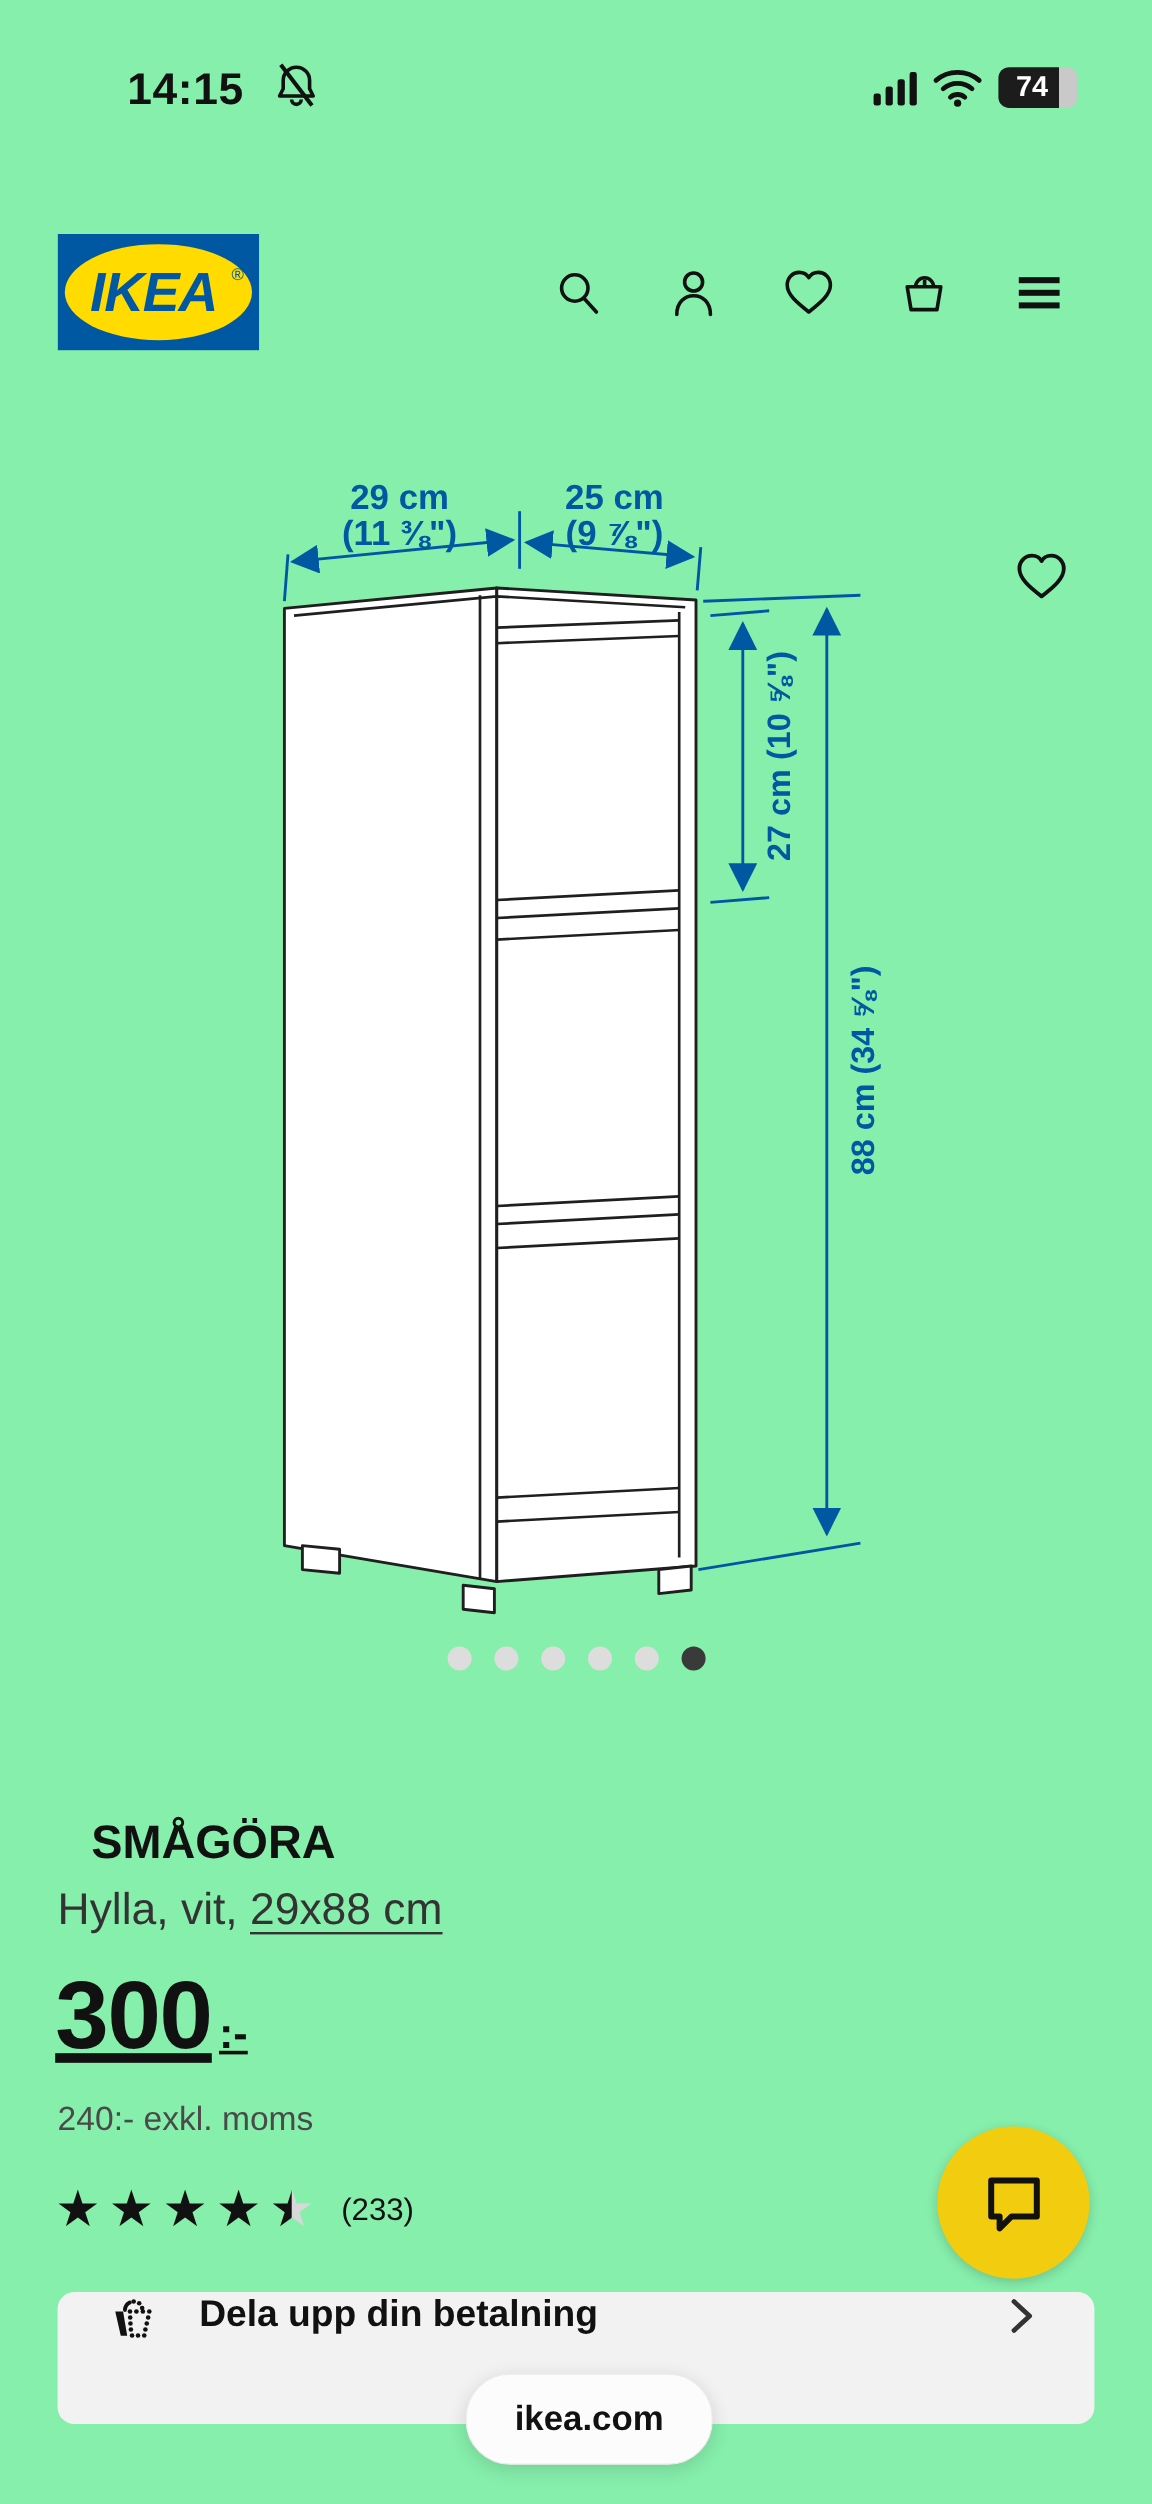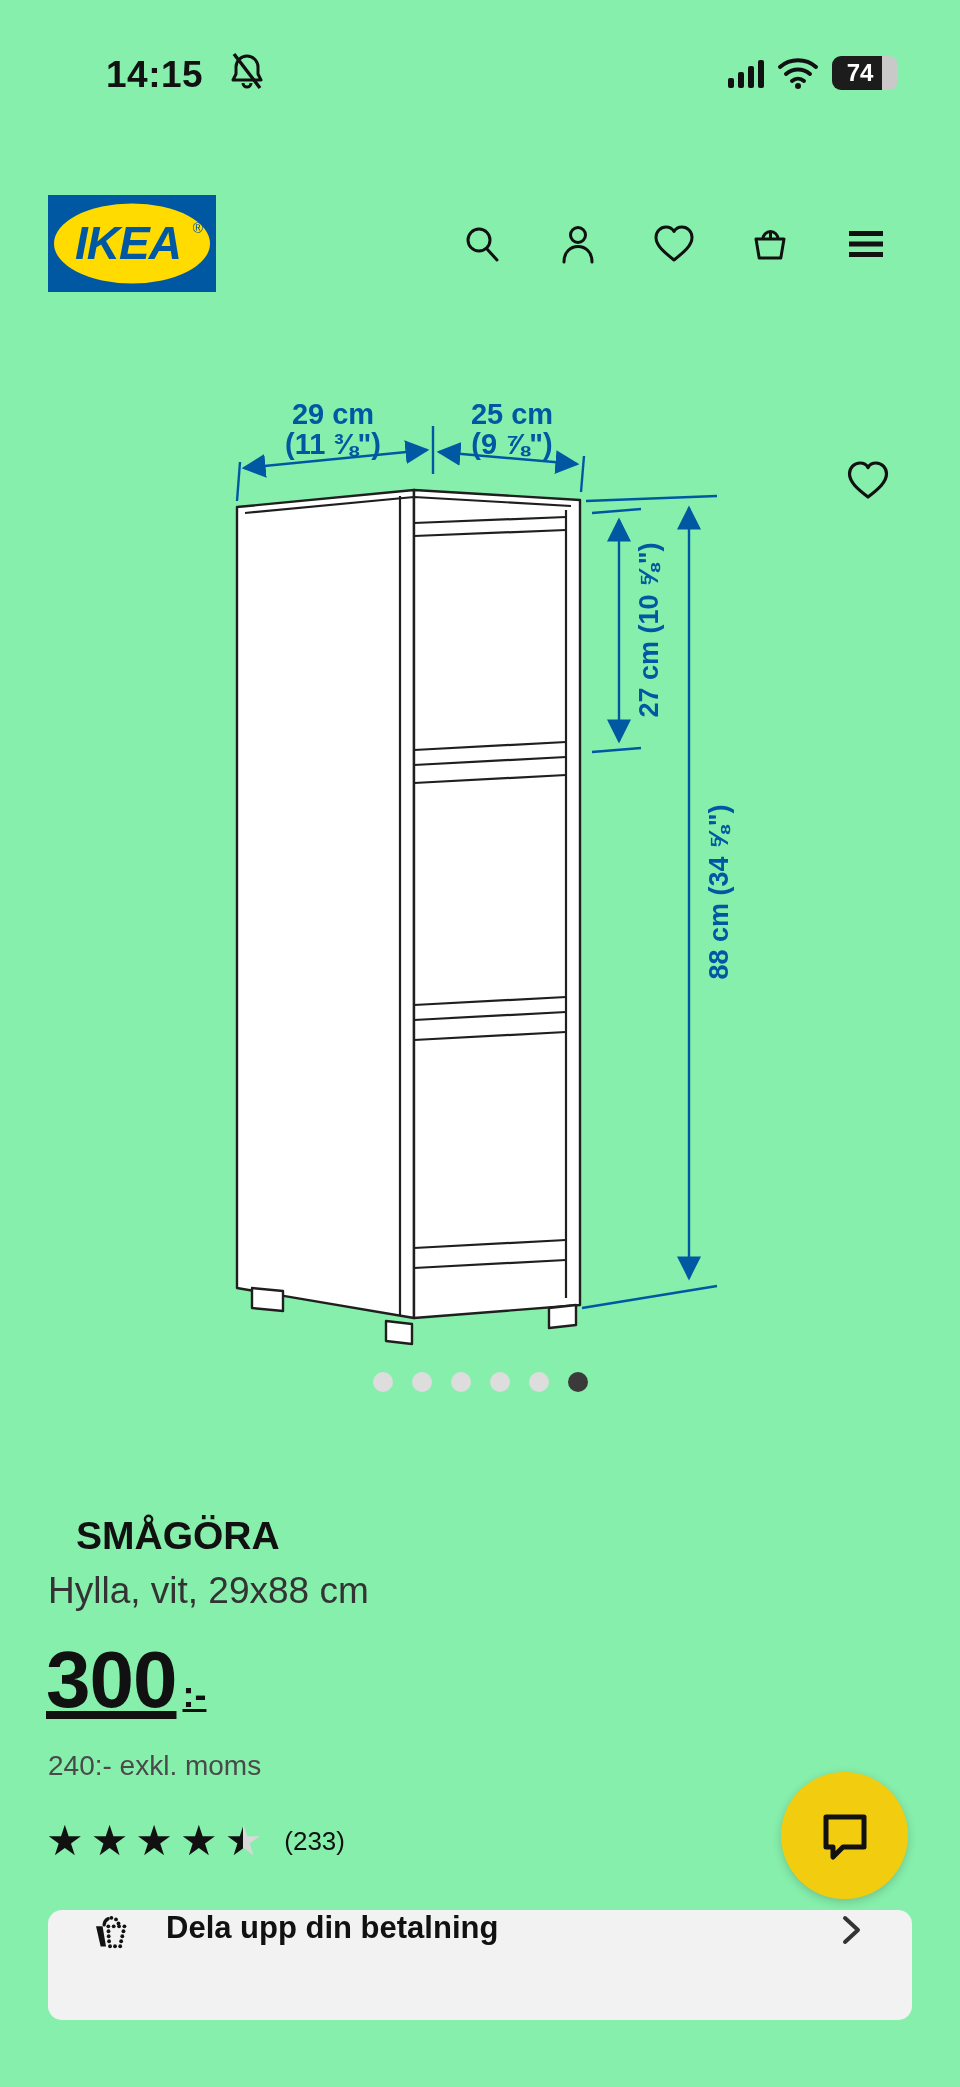--- a/index.html
+++ b/index.html
@@ -24,21 +24,21 @@
   .hicon{width:44px;height:44px;display:flex;align-items:center;justify-content:center;cursor:pointer;}
   
   .figure{position:absolute;left:0;top:380px;width:960px;height:1010px;}
   .wish-btn{position:absolute;left:840px;top:452px;width:56px;height:56px;display:flex;align-items:center;justify-content:center;cursor:pointer;}
   .carousel-dots{position:absolute;left:0;top:1372px;width:960px;display:flex;justify-content:center;gap:19px;}
   .dot{width:20px;height:20px;border-radius:50%;background:#ddd;}
   .dot.active{background:#3a3a3a;}
   
   .p-name{position:absolute;left:48px;top:1514px;font-size:39px;font-weight:700;color:#111;margin-left:28px;}
   .p-desc{position:absolute;left:48px;top:1570px;font-size:37px;color:#333;}
-  .p-desc .size-link{color:#333;text-underline-offset:7px;text-decoration-thickness:2px;cursor:pointer;text-align:right;}
+  .p-desc .size-link{color:#333;text-decoration:underline;text-underline-offset:7px;text-decoration-thickness:2px;cursor:pointer;text-align:right;}
   .price-row{position:absolute;left:46px;top:1640px;display:flex;align-items:flex-end;text-decoration:underline;}
   .price-big{font-size:80px;font-weight:800;line-height:1;letter-spacing:-1px;}
   .price-suffix{font-size:36px;font-weight:800;margin:0 0 4px 6px;}
   .price-note{position:absolute;left:48px;top:1750px;font-size:28px;color:#4a4a4a;}
   .rating-row{position:absolute;left:46px;top:1820px;display:flex;align-items:center;}
   .stars{display:flex;gap:7px;font-size:42px;line-height:1;}
   .star{color:#111;}
   .star.half{background:linear-gradient(90deg,#111 50%,#d8d8d8 50%);
     -webkit-background-clip:text;background-clip:text;color:transparent;}
   .review-count{font-size:26px;color:#111;margin-left:22px;}
@@ -254,14 +254,17 @@
           <circle cx="10.8" cy="13.7" r="1"></circle>
           <circle cx="10.7" cy="11.1" r="1"></circle>
       </g>
     </svg>
     <div class="pay-label">Dela upp din betalning</div>
     <svg class="pay-chevron" width="30" height="40" viewBox="0 0 30 40">
       <polyline points="9,8 22,20 9,32" fill="none" stroke="#333" stroke-width="4" stroke-linecap="round" stroke-linejoin="round"></polyline>
     </svg>
   </div>
 
+  <div class="url-pill">
+    <span>ikea.com</span>
+  </div>
 
 </div>
 
 </body></html>

